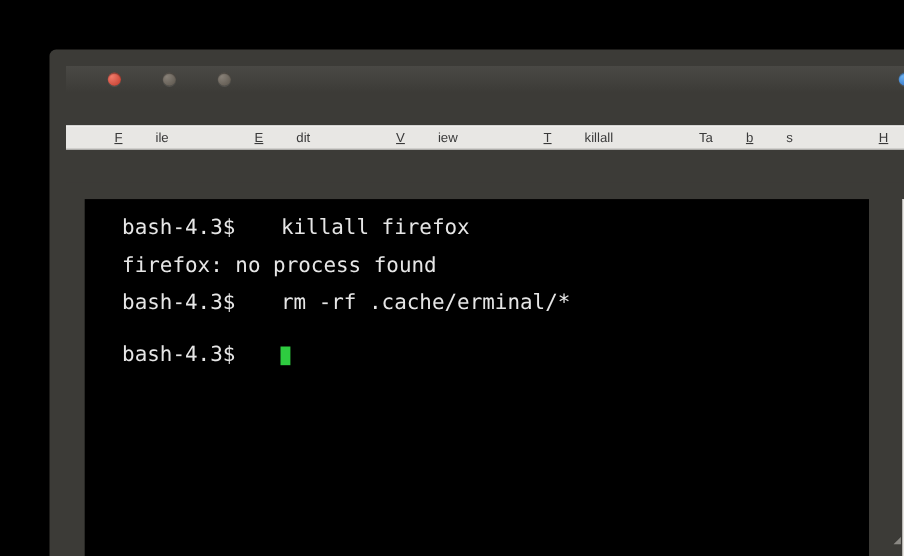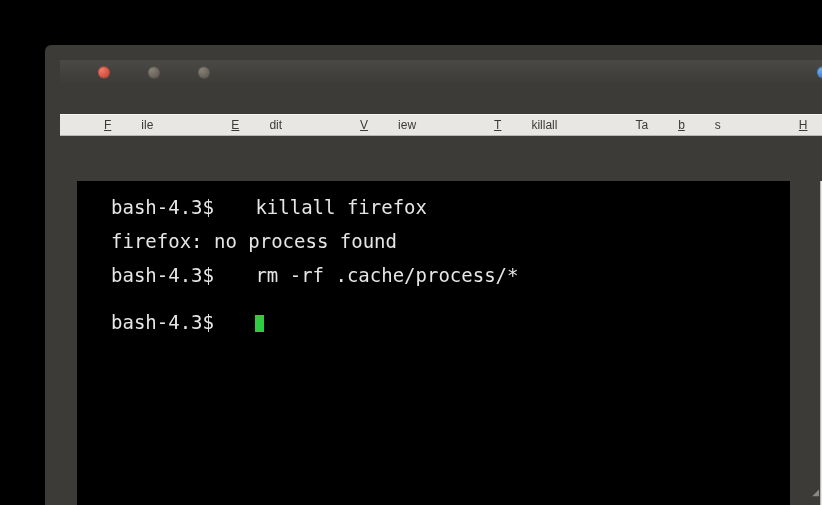--- a/index.html
+++ b/index.html
@@ -132,19 +132,19 @@
   <div class="menubar">
     <div class="menu-item"><span class="accel">F</span><span>ile</span></div>
     <div class="menu-item"><span class="accel">E</span><span>dit</span></div>
     <div class="menu-item"><span class="accel">V</span><span>iew</span></div>
     <div class="menu-item"><span class="accel">T</span><span>killall</span></div>
     <div class="menu-item"><span>Ta</span><span class="accel">b</span><span>s</span></div>
     <div class="menu-item"><span class="accel">H</span><span>elp</span></div>
   </div>
 
   <div class="content-area">
-    <div class="terminal"><span class="term-line"><span>bash-4.3$ </span><span>killall firefox</span></span><span class="term-line"><span>firefox: no process found</span></span><span class="term-line"><span>bash-4.3$ </span><span>rm -rf .cache/process/*</span></span><span class="term-line"><span>bash-4.3$ </span><span class="cursor"></span></span></div>
+    <div class="terminal"><span class="term-line"><span>bash-4.3$ </span><span>killall firefox</span></span><span class="term-line"><span>firefox: no process found</span></span><span class="term-line"><span>bash-4.3$ </span><span>rm -rf .cache/erminal/*</span></span><span class="term-line"><span>bash-4.3$ </span><span class="cursor"></span></span></div>
     <div class="scrollbar">
       <div class="resize-grip">◢</div>
     </div>
   </div>
 
 </div>
 
 </body></html>

